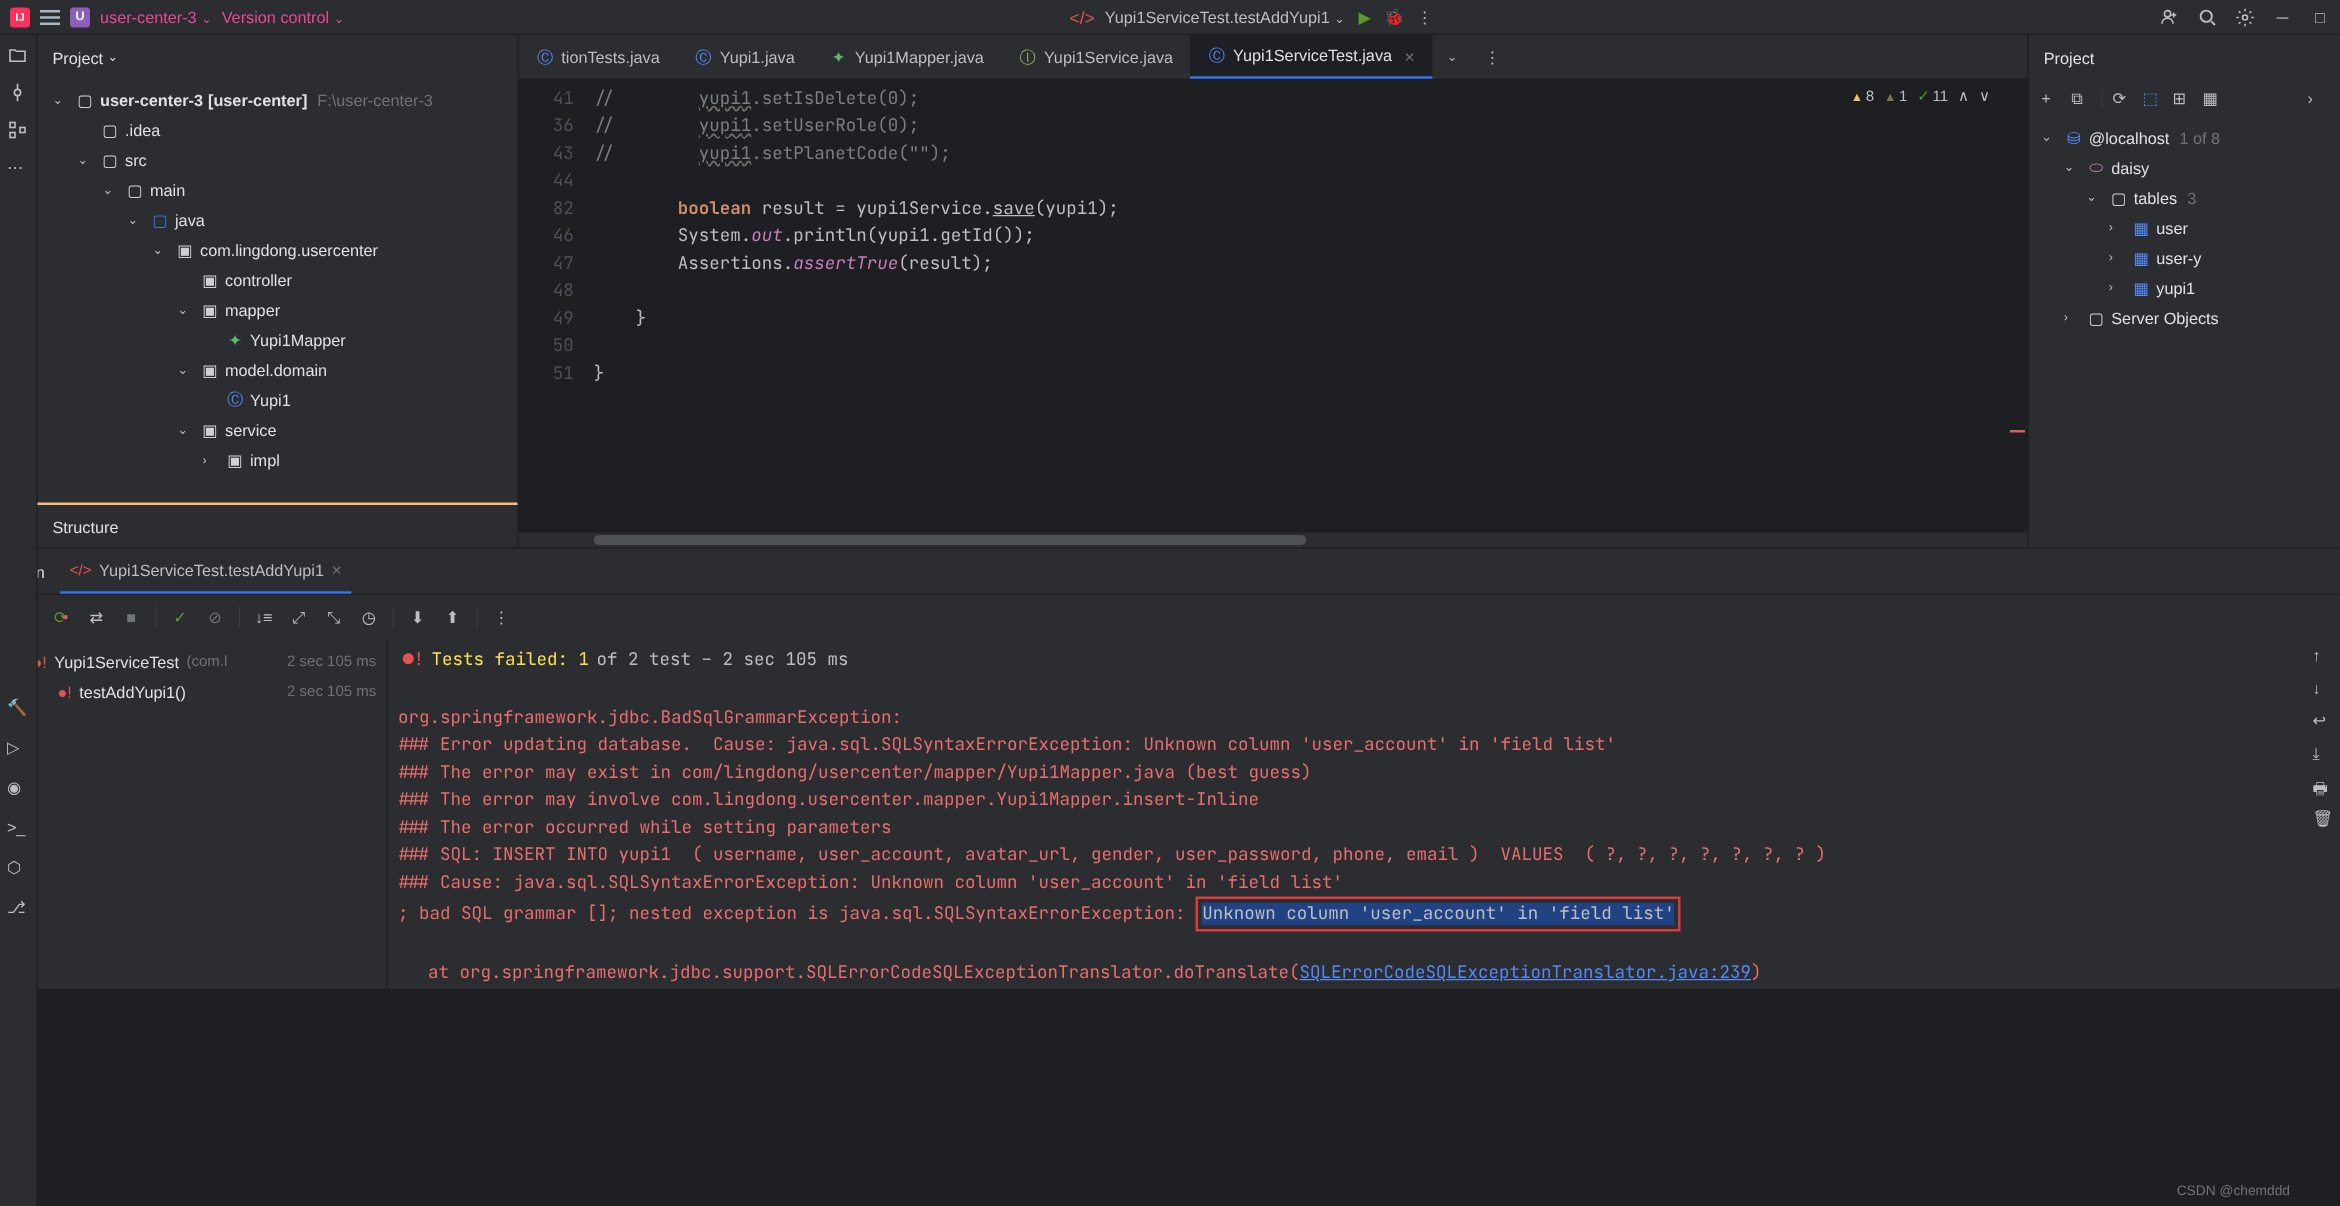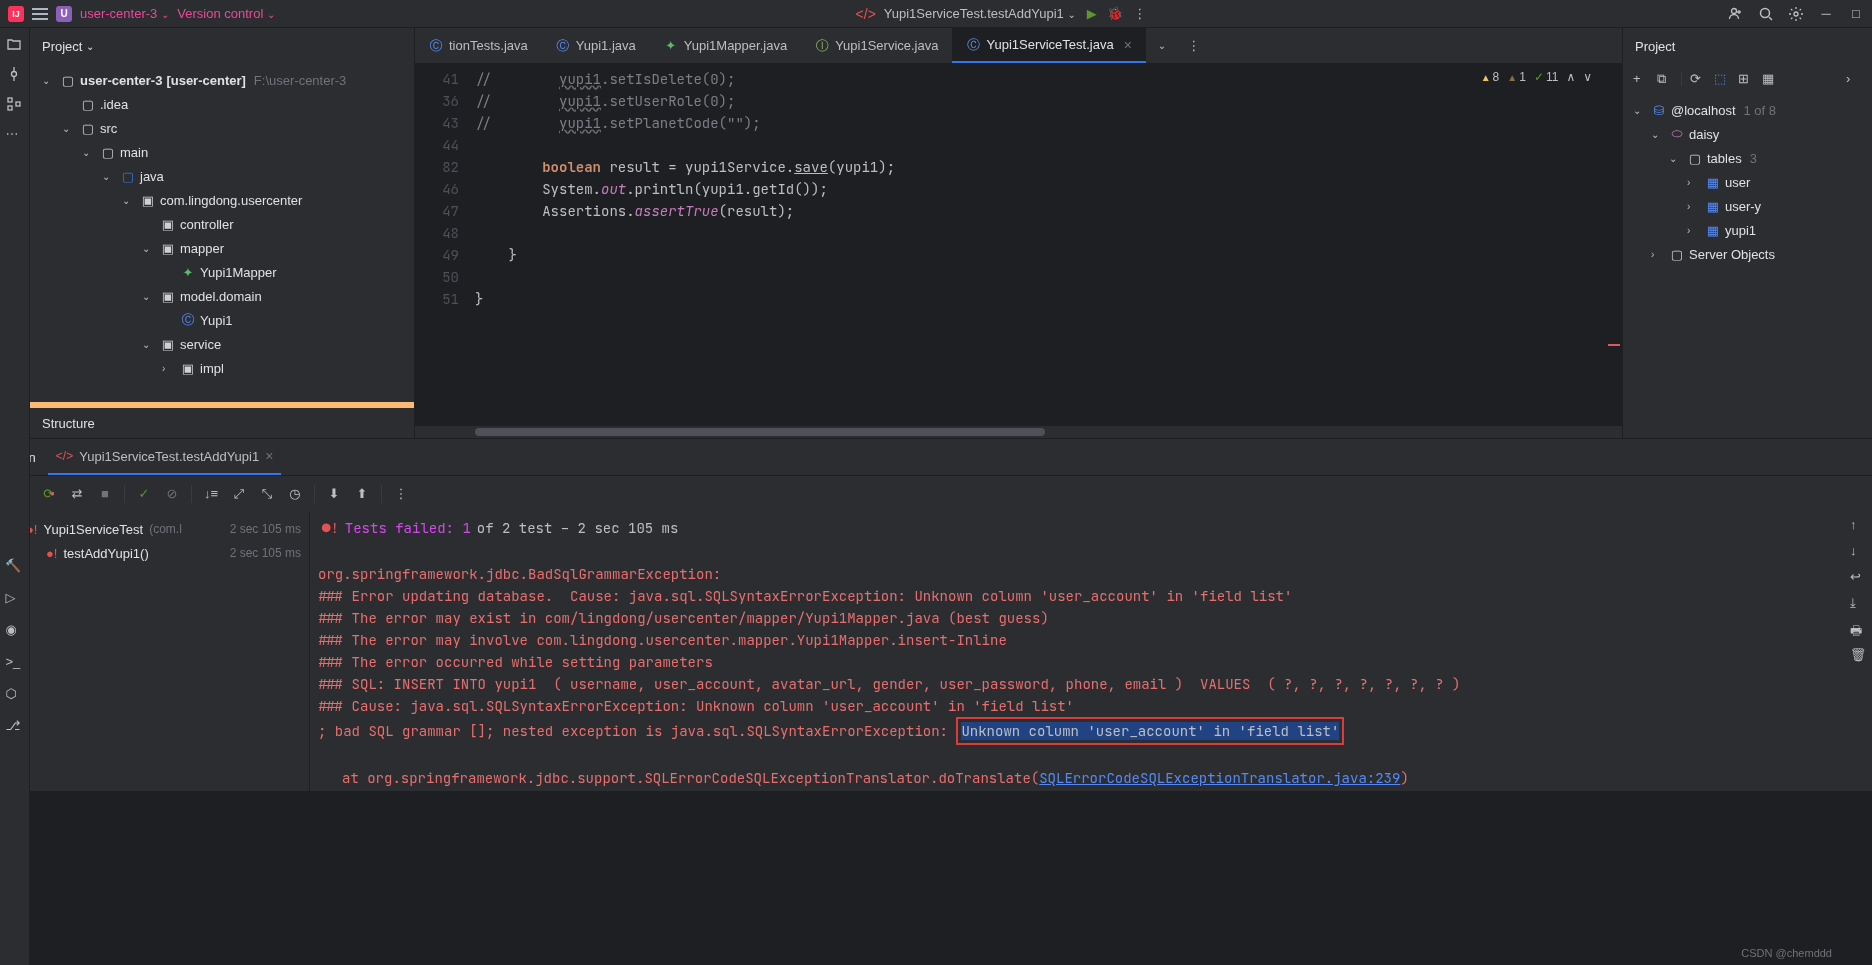--- a/index.html
+++ b/index.html
@@ -26,21 +26,21 @@
 .tree { flex: 1; overflow: auto; padding: 4px 0; }
 .tree-item { display: flex; align-items: center; height: 24px; padding-left: 12px; cursor: pointer; gap: 4px; }
 .tree-item .arrow { width: 14px; font-size: 10px; color: #bcbec4; }
 .tree-item .ticon { width: 16px; height: 16px; display: flex; align-items: center; justify-content: center; font-size: 13px; }
 .tree-item .label { color: #dfe1e5; }
 .tree-item .label.bold { font-weight: 600; }
 .tree-item .secondary { color: #6f737a; margin-left: 4px; }
 .tree-item .ticon.folder { color: #ced0d6; }
 .tree-item .ticon.package { color: #ced0d6; }
 .tree-item .ticon.src { color: #3574f0; }
-.structure-header { height: 36px; display: flex; align-items: center; padding: 0 12px; font-weight: 500; color: #dfe1e5; border-top: 6px solid #fdba74; }
+.structure-header { height: 36px; display: flex; align-items: center; padding: 0 12px; font-weight: 500; color: #dfe1e5; border-top: 2px solid #fdba74; }
 
 .editor-area { flex: 1; background: #1e1f22; display: flex; flex-direction: column; min-width: 0; }
 .tabs { height: 36px; display: flex; align-items: center; background: #2b2d30; border-bottom: 1px solid #1e1f22; }
 .tab { height: 100%; padding: 0 14px; display: flex; align-items: center; gap: 6px; cursor: pointer; color: #bcbec4; font-size: 13px; }
 .tab.active { background: #1e1f22; border-bottom: 2px solid #3574f0; color: #dfe1e5; }
 .tab .ticon { width: 14px; height: 14px; display: flex; align-items: center; justify-content: center; }
 .tab .close { color: #6f737a; margin-left: 4px; font-size: 14px; }
 .tabs .more { width: 32px; display: flex; align-items: center; justify-content: center; cursor: pointer; }
 .code-area { flex: 1; display: flex; position: relative; overflow: auto; }
 .gutter { width: 60px; text-align: right; padding-right: 16px; color: #4b5059; font-family: 'Consolas', 'JetBrains Mono', monospace; font-size: 14px; line-height: 22px; padding-top: 4px; }
@@ -76,21 +76,21 @@
 .test-tree { width: 310px; border-right: 1px solid #1e1f22; padding: 6px 0; }
 .test-item { display: flex; align-items: center; height: 24px; padding: 0 8px; gap: 6px; cursor: pointer; }
 .test-item .arrow { width: 12px; font-size: 10px; }
 .test-item .err-icon { color: #e35252; }
 .test-item .name { color: #dfe1e5; }
 .test-item .sub { color: #6f737a; font-size: 12px; }
 .test-item .time { margin-left: auto; color: #6f737a; font-size: 12px; }
 .console { flex: 1; padding: 4px 0 4px 8px; font-family: 'Consolas', 'JetBrains Mono', monospace; font-size: 14px; line-height: 22px; overflow: auto; position: relative; }
 .console-header { display: flex; align-items: center; gap: 6px; padding: 2px 4px; color: #bcbec4; }
 .console-header .err-icon { color: #e35252; font-size: 14px; }
-.console-header .failed { color: #d946ef; }
+.console-header .failed { color: #fde047; }
 .console .errline { color: #e86e6e; white-space: pre; }
 .console .highlight-box { border: 2px solid #db3b3b; padding: 1px 3px; display: inline-block; }
 .console .selected { background: #214283; color: #bcbec4; }
 .console .stacktrace { color: #e86e6e; padding-left: 24px; white-space: pre; }
 .console .stlink { color: #548af7; text-decoration: underline; cursor: pointer; }
 .console-rail { width: 28px; display: flex; flex-direction: column; align-items: center; gap: 10px; padding-top: 6px; }
 .console-rail .cicon { width: 16px; height: 16px; cursor: pointer; color: #bcbec4; }
 
 .left-bottom-rail { position: absolute; left: 0; top: 438px; width: 30px; background: #2b2d30; bottom: 0; display: flex; flex-direction: column; align-items: center; gap: 14px; padding-top: 120px; border-right: 1px solid #1e1f22; }
 .left-bottom-rail .lbicon { width: 18px; height: 18px; cursor: pointer; color: #bcbec4; }

